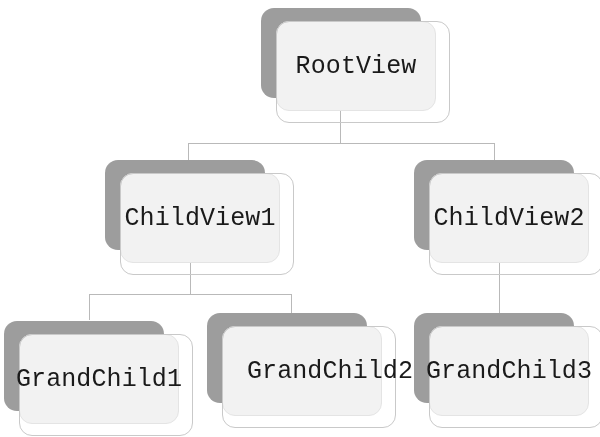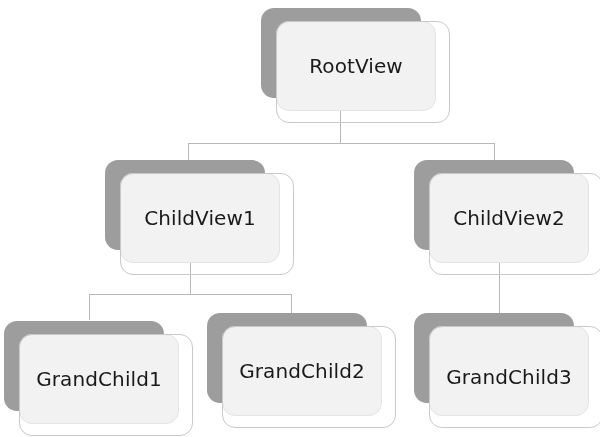--- a/index.html
+++ b/index.html
@@ -59,25 +59,26 @@
   .card-front {
     background: transparent;
     border: 1px solid #c9c9c9;
   }
 
   .node-label {
     position: absolute;
     display: flex;
     align-items: center;
     justify-content: center;
-    font-size: 20px;
+    font-size: 25px;
     color: #1a1a1a;
     letter-spacing: 0.1px;
     white-space: nowrap;
     user-select: none;
+    font-family: Liberation Mono, monospace;
   }
 </style>
 </head>
 <body>
 
 <div id="diagram">
 
   <div class="connector v" style="left:340px; top:110px; height:33px;"></div>
   <div class="connector h" style="left:188px; top:143px; width:307px;"></div>
   <div class="connector v" style="left:188px; top:143px; height:32px;"></div>
@@ -115,23 +116,23 @@
     <div class="card-back" style="width:160px; height:90px;"></div>
     <div class="card-mid" style="left:15px; top:13px; width:160px; height:90px;"></div>
     <div class="card-front" style="left:15px; top:13px; width:174px; height:102px;"></div>
     <div class="node-label" style="left:15px; top:13px; width:160px; height:90px;">GrandChild1</div>
   </div>
 
   <div class="node" style="left:207px; top:313px; width:190px; height:120px;">
     <div class="card-back" style="width:160px; height:90px;"></div>
     <div class="card-mid" style="left:15px; top:13px; width:160px; height:90px;"></div>
     <div class="card-front" style="left:15px; top:13px; width:174px; height:102px;"></div>
-    <div class="node-label" style="left:15px; top:13px; width:160px; height:90px;">GrandChild2</div>
+    <div class="node-label" style="left:15px; top:13px; width:160px; height:90px;padding-left:28px;">GrandChild2</div>
   </div>
 
   <div class="node" style="left:414px; top:313px; width:190px; height:120px;">
     <div class="card-back" style="width:160px; height:90px;"></div>
     <div class="card-mid" style="left:15px; top:13px; width:160px; height:90px;"></div>
     <div class="card-front" style="left:15px; top:13px; width:174px; height:102px;"></div>
-    <div class="node-label" style="left:15px; top:13px; width:160px; height:102px;">GrandChild3</div>
+    <div class="node-label" style="left:15px; top:13px; width:160px; height:90px;">GrandChild3</div>
   </div>
 
 </div>
 
 </body></html>

